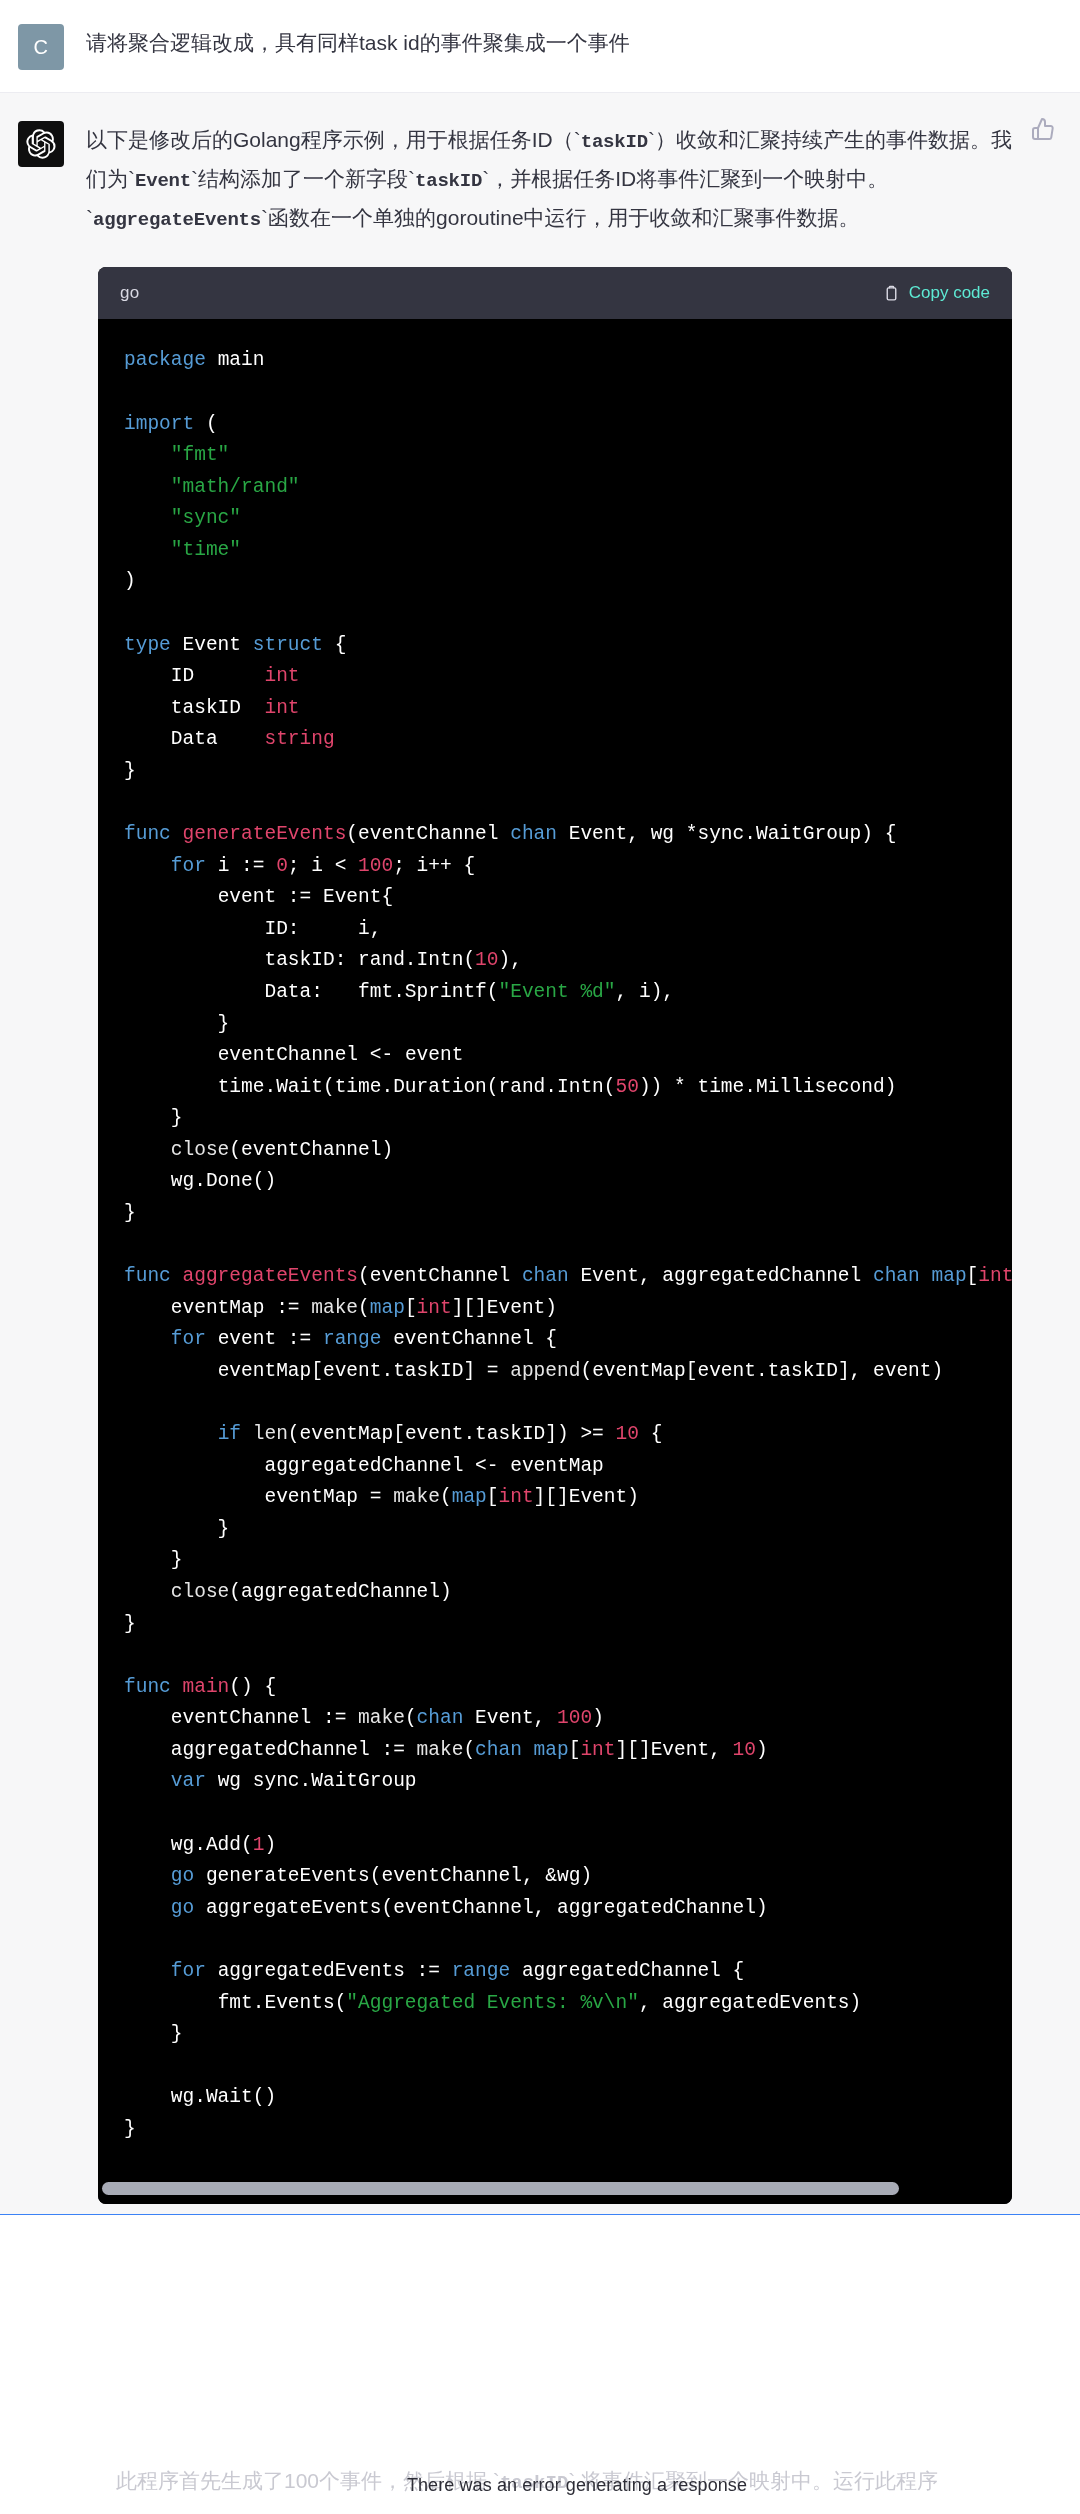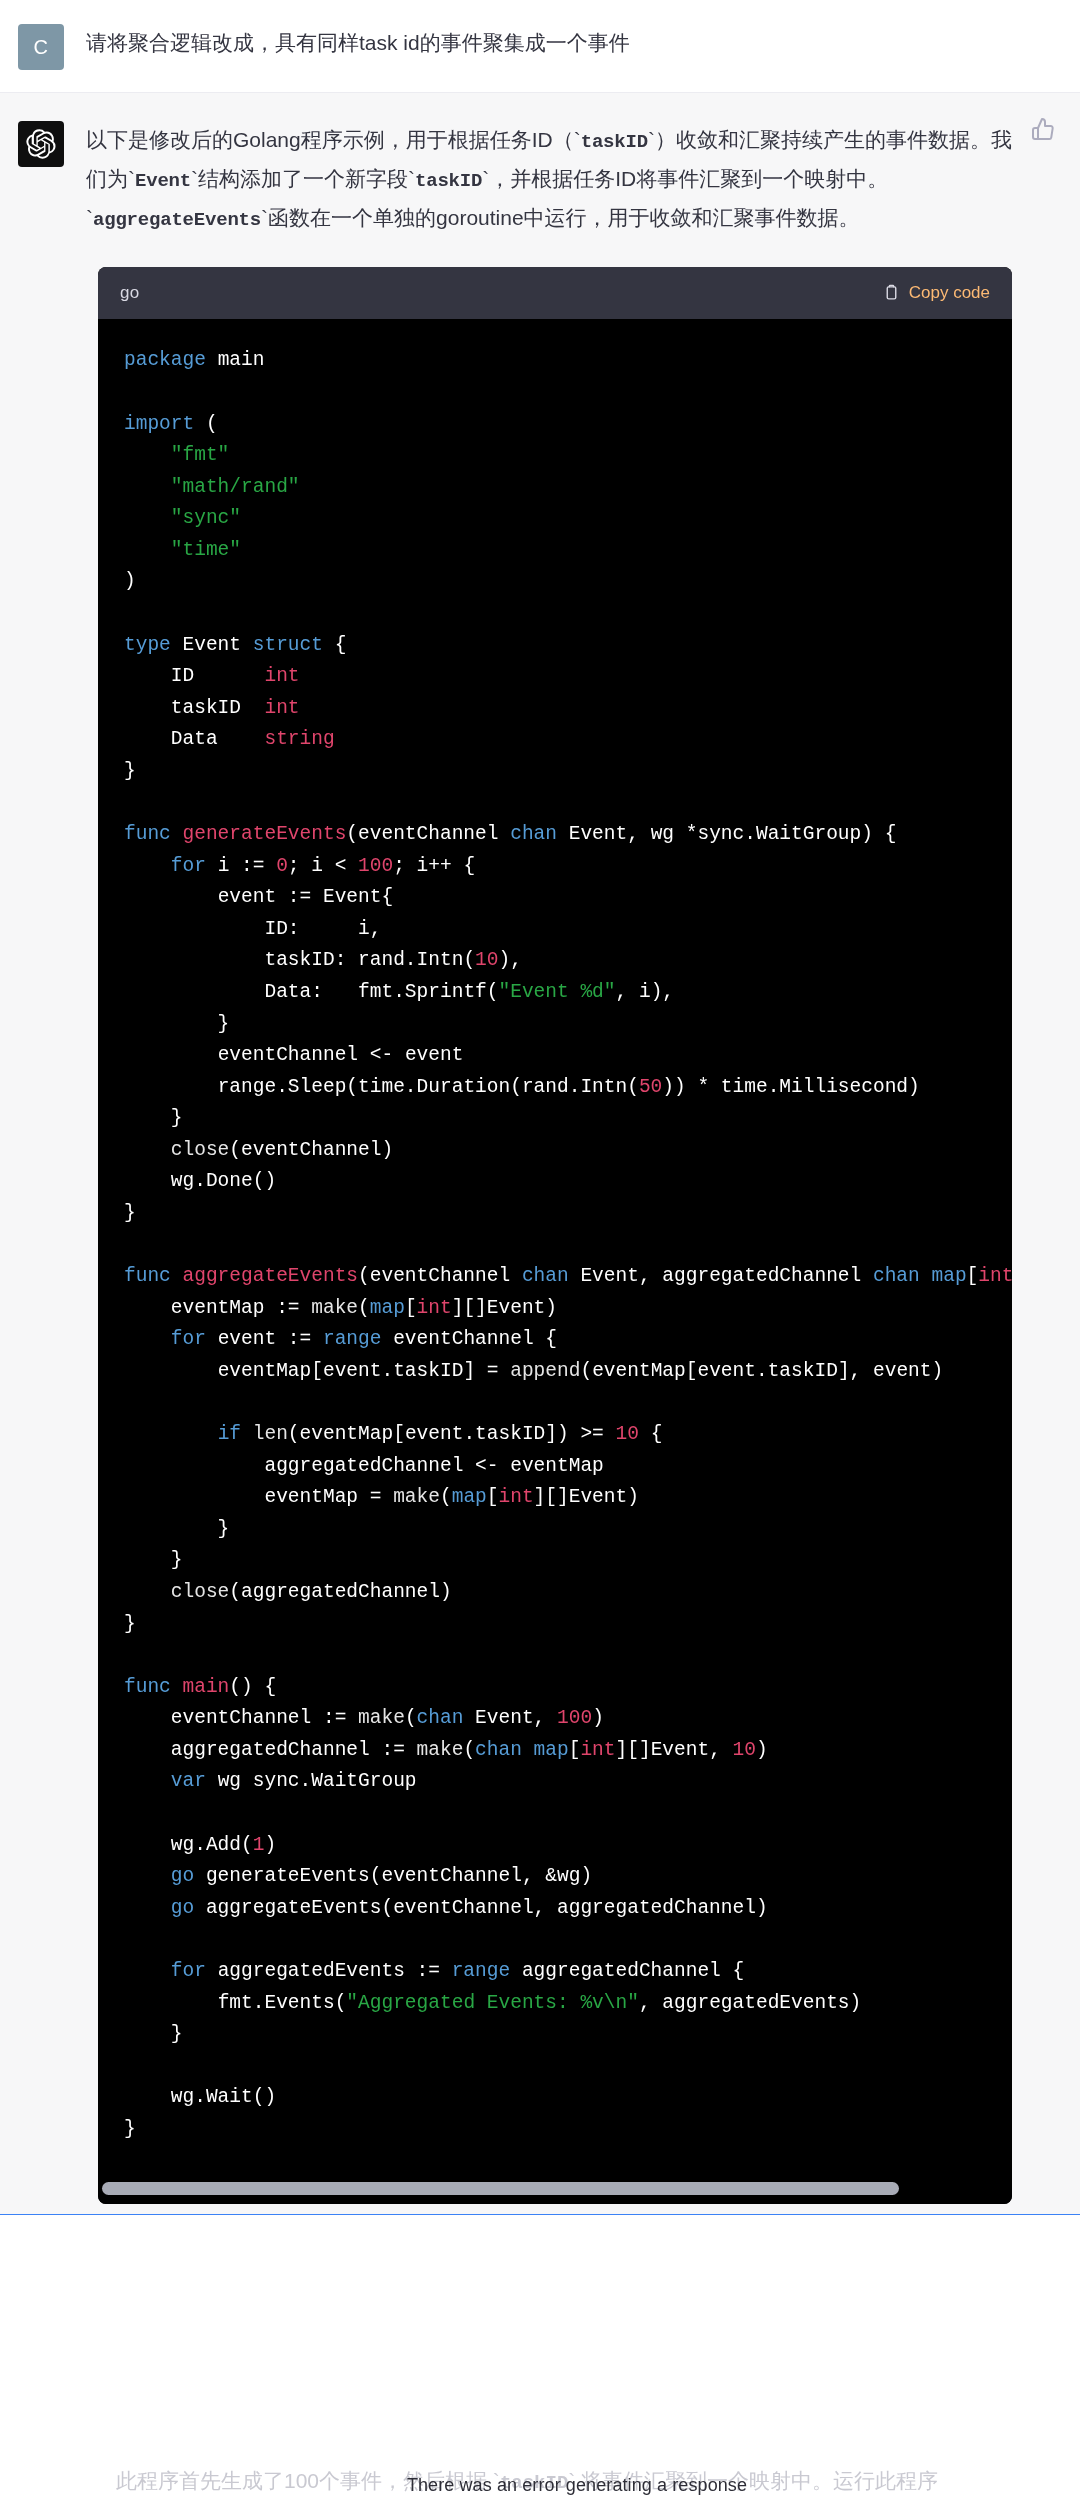--- a/index.html
+++ b/index.html
@@ -111,23 +111,23 @@
     display: flex;
     align-items: center;
     justify-content: space-between;
     padding: 0 22px 0 22px;
     box-sizing: border-box;
     font-family: "Liberation Sans", sans-serif;
   }
   .code-lang { letter-spacing: 0.2px; }
   .copy-code {
     display: flex;
-    align-items: flex-start;
+    align-items: flex-end;
     gap: 9px;
-    color: #fdba74;
+    color: #5eead4;
     font-size: 17px;
     cursor: pointer;
   }
   .copy-code svg { display:block; }
 
   .code-scroll {
     background: #000000;
     position: relative;
     overflow: hidden;
     padding: 26px 0 11px 0;
@@ -259,21 +259,21 @@
 }
 
 <span class="t-kw">func</span> <span class="t-fn">generateEvents</span>(<span class="t-id">eventChannel</span> <span class="t-kw">chan</span> <span class="t-id">Event</span>, <span class="t-id">wg</span> *<span class="t-id">sync.WaitGroup</span>) {
     <span class="t-kw">for</span> <span class="t-id">i</span> := <span class="t-num">0</span>; <span class="t-id">i</span> &lt; <span class="t-num">100</span>; <span class="t-id">i</span>++ {
         <span class="t-id">event</span> := <span class="t-id">Event</span>{
             <span class="t-id">ID</span>:     <span class="t-id">i</span>,
             <span class="t-id">taskID</span>: <span class="t-id">rand.Intn</span>(<span class="t-num">10</span>),
             <span class="t-id">Data</span>:   <span class="t-id">fmt.Sprintf</span>(<span class="t-str">"Event %d"</span>, <span class="t-id">i</span>),
         }
         <span class="t-id">eventChannel</span> &lt;- <span class="t-id">event</span>
-        <span class="t-id">range.Sleep</span>(<span class="t-id">time.Duration</span>(<span class="t-id">rand.Intn</span>(<span class="t-num">50</span>)) * <span class="t-id">time.Millisecond</span>)
+        <span class="t-id">time.Wait</span>(<span class="t-id">time.Duration</span>(<span class="t-id">rand.Intn</span>(<span class="t-num">50</span>)) * <span class="t-id">time.Millisecond</span>)
     }
     <span class="t-bi">close</span>(<span class="t-id">eventChannel</span>)
     <span class="t-id">wg.Done</span>()
 }
 
 <span class="t-kw">func</span> <span class="t-fn">aggregateEvents</span>(<span class="t-id">eventChannel</span> <span class="t-kw">chan</span> <span class="t-id">Event</span>, <span class="t-id">aggregatedChannel</span> <span class="t-kw">chan</span> <span class="t-kw">map</span>[<span class="t-typ">int</span>][]) {
     <span class="t-id">eventMap</span> := <span class="t-bi">make</span>(<span class="t-kw">map</span>[<span class="t-typ">int</span>][]<span class="t-id">Event</span>)
     <span class="t-kw">for</span> <span class="t-id">event</span> := <span class="t-kw">range</span> <span class="t-id">eventChannel</span> {
         <span class="t-id">eventMap</span>[<span class="t-id">event.taskID</span>] = <span class="t-bi">append</span>(<span class="t-id">eventMap</span>[<span class="t-id">event.taskID</span>], <span class="t-id">event</span>)
 

